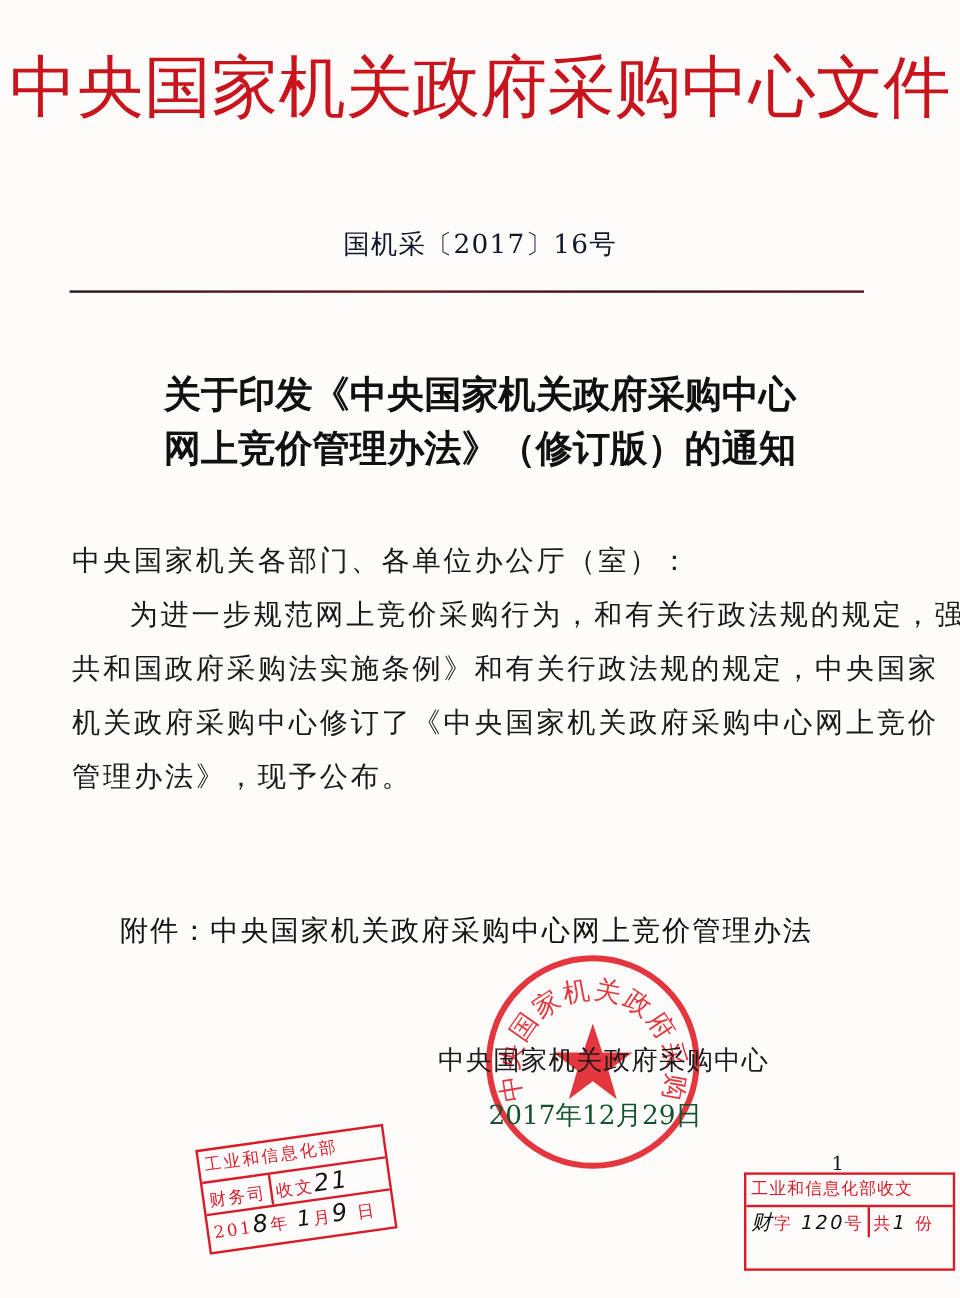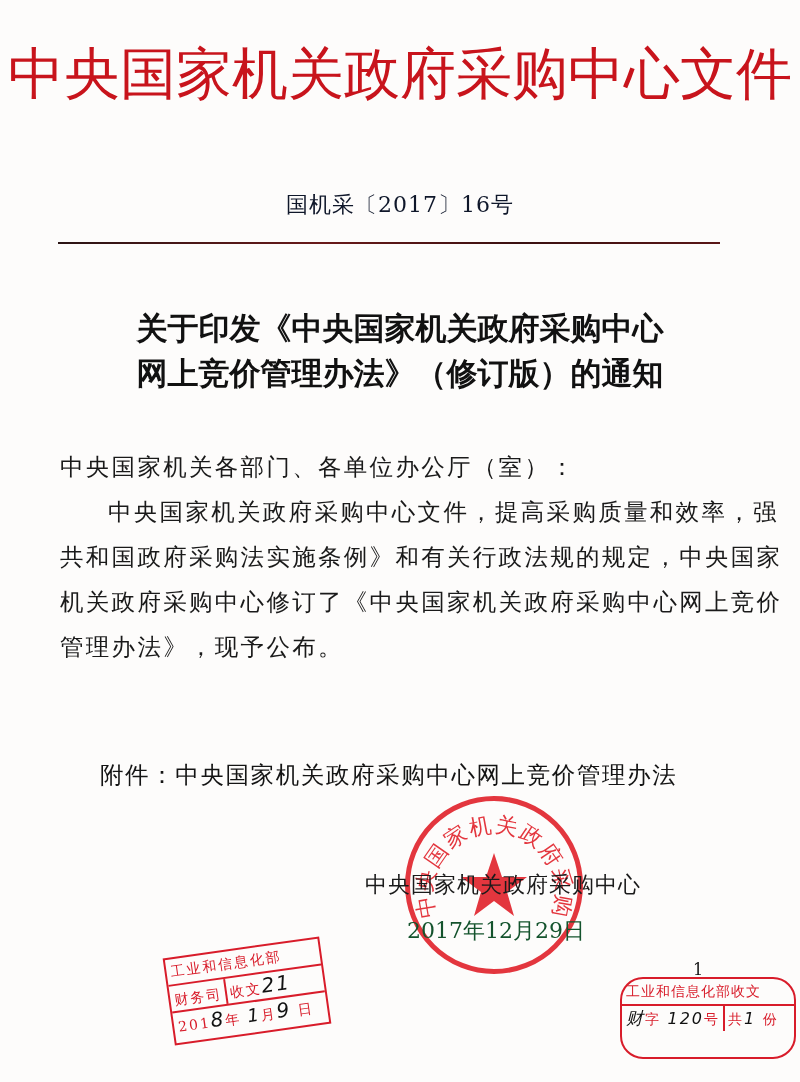--- a/index.html
+++ b/index.html
@@ -62,39 +62,39 @@
     font-size: 14px; box-sizing: border-box; background: rgba(255,255,255,0.2);
   }
   .stamp .row { border-bottom: 2px solid #d81c2a; height: 25px; line-height: 25px; white-space: nowrap; position: relative; padding-left: 4px; letter-spacing: 2px;}
   .stamp .row:last-child { border-bottom: none; }
   .hand { font-family: "DejaVu Sans", sans-serif; color: #111; font-style: italic; }
   .stamp-left {
     left: 168px; top: 947px; width: 158px; height: 88px; transform: rotate(-8deg);
     transform-origin: center;
   }
   .stamp-right {
-    left: 620px; top: 977px; width: 176px; height: 82px; border-radius: 23px;
+    left: 620px; top: 977px; width: 176px; height: 82px;
   }
   .vsep { display: inline-block; border-left: 2px solid #d81c2a; height: 25px; vertical-align: top; margin: 0 3px; }
 </style>
 </head>
 <body>
 
 <div class="abs header-title">中央国家机关政府采购中心文件</div>
 <div class="abs doc-number">国机采〔2017〕16号</div>
 <div class="abs divider"></div>
 
 <div class="abs notice-title">
   <div>关于印发《中央国家机关政府采购中心</div>
   <div>网上竞价管理办法》（修订版）的通知</div>
 </div>
 
 <div class="abs body-text">
   <div class="line">中央国家机关各部门、各单位办公厅（室）：</div>
-  <div class="line indent">中央国家机关政府采购中心文件，提高采购质量和效率，强</div>
+  <div class="line indent">为进一步规范网上竞价采购行为，和有关行政法规的规定，强</div>
   <div class="line">共和国政府采购法实施条例》和有关行政法规的规定，中央国家</div>
   <div class="line">机关政府采购中心修订了《中央国家机关政府采购中心网上竞价</div>
   <div class="line">管理办法》，现予公布。</div>
 </div>
 
 <div class="abs attachment">附件：中央国家机关政府采购中心网上竞价管理办法</div>
 
 <div class="abs seal">
   <svg width="168" height="168" viewBox="0 0 168 168">
     <defs>

